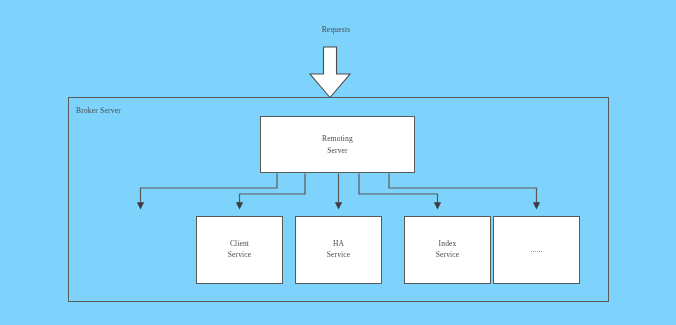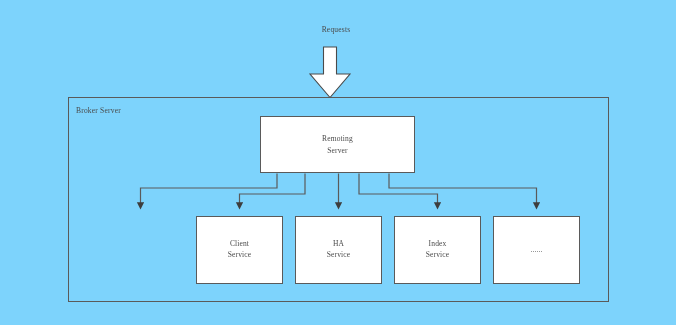--- a/index.html
+++ b/index.html
@@ -72,21 +72,21 @@
   }
   #remoting-module-box .node-label { line-height: 1.55; }
   .service-box {
     top: 216px;
     width: 87px;
     height: 68px;
   }
   #service-box-0 { left: 97px; }
   #service-box-1 { left: 196px; }
   #service-box-2 { left: 295px; }
-  #service-box-3 { left: 394px; }
+  #service-box-3 { left: 404px; }
   #service-box-4 { left: 493px; }
   #requests-label {
     position: absolute;
     left: 281px;
     top: 25px;
     width: 110px;
     text-align: center;
     font-size: 7.5px;
     letter-spacing: 0.2px;
     color: #4a4a4a;

